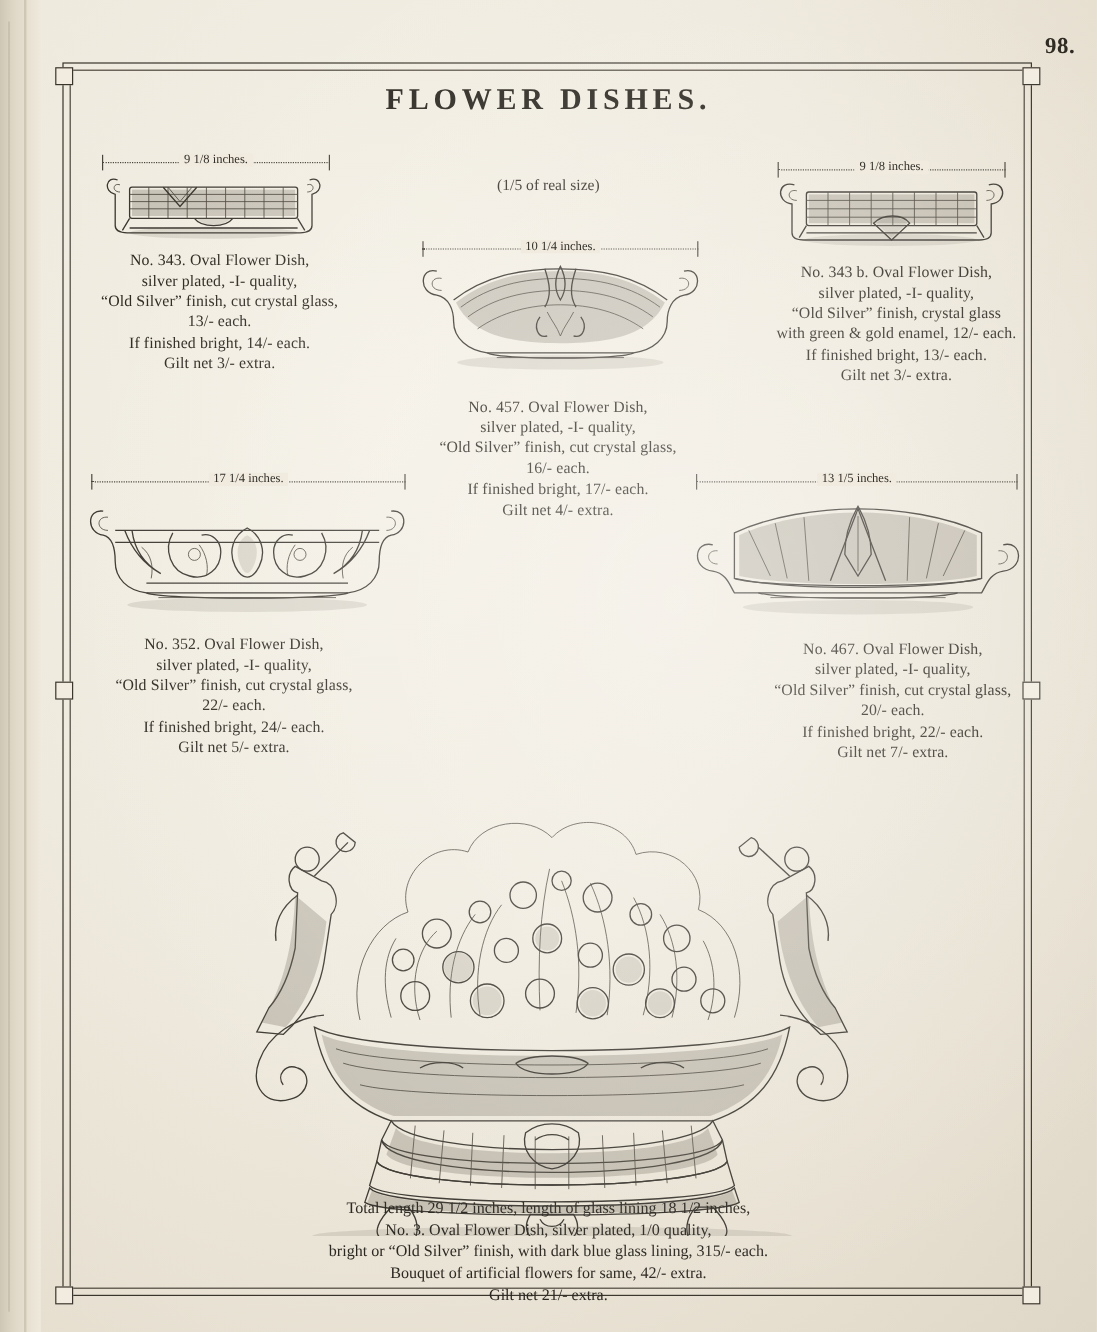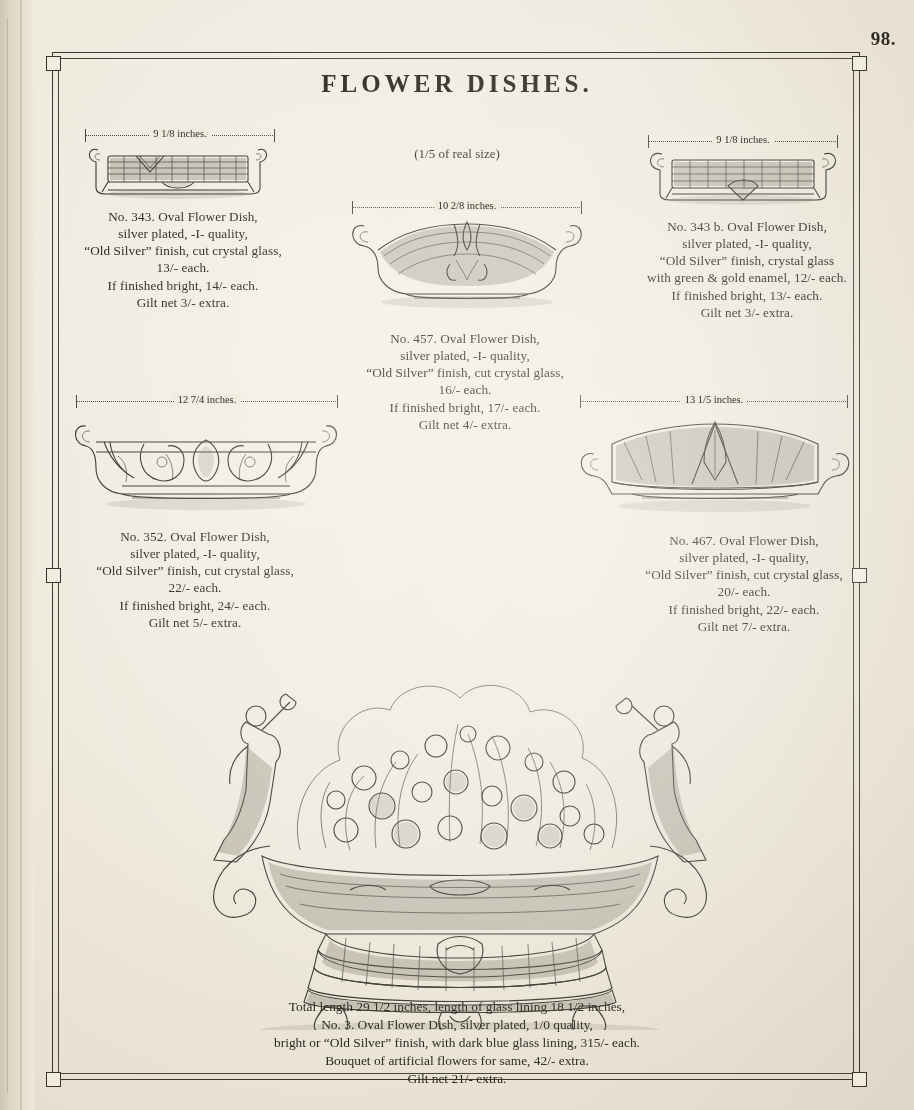--- a/index.html
+++ b/index.html
@@ -237,21 +237,21 @@
     <span class="ln">“Old Silver” finish, crystal glass</span>
     <span class="ln">with green &amp; gold enamel, 12/- each.</span>
     <span class="ln">If finished bright, 13/- each.</span>
     <span class="ln">Gilt net 3/- extra.</span>
   </div>
 
   <div class="measure" style="left:352px; top:200px; width:230px;">
     <div class="rule" style="width:230px;"></div>
     <div class="tick-l" style="left:0;"></div>
     <div class="tick-r" style="left:229px;"></div>
-    <span class="label">10 2/8 inches.</span>
+    <span class="label">10 1/4 inches.</span>
   </div>
   <div class="engraving" style="left:344px; top:202px;">
     <svg width="246" height="110" viewBox="0 0 246 110">
       <ellipse class="shadow-smudge" cx="123" cy="100" rx="86" ry="6"></ellipse>
       <path class="ink" d="M20 24 C6 20 4 42 20 44 C30 46 34 56 34 66 C34 80 46 90 62 92 L184 92 C200 90 212 80 212 66 C212 56 216 46 226 44 C242 42 240 20 226 24"></path>
       <path class="ink-thin" d="M24 30 C14 28 13 40 24 40"></path>
       <path class="ink-thin" d="M222 30 C232 28 233 40 222 40"></path>
       <path class="ink" d="M34 48 C60 28 90 22 123 22 C156 22 186 28 212 48"></path>
       <path class="ink-thin" d="M40 54 C64 36 92 30 123 30 C154 30 182 36 206 54"></path>
       <path class="ink-thin" d="M46 62 C68 46 94 40 123 40 C152 40 178 46 200 62"></path>
@@ -272,21 +272,21 @@
     <span class="ln">“Old Silver” finish, cut crystal glass,</span>
     <span class="ln">16/- each.</span>
     <span class="ln">If finished bright, 17/- each.</span>
     <span class="ln">Gilt net 4/- extra.</span>
   </div>
 
   <div class="measure" style="left:76px; top:394px; width:262px;">
     <div class="rule" style="width:262px;"></div>
     <div class="tick-l" style="left:0;"></div>
     <div class="tick-r" style="left:261px;"></div>
-    <span class="label">12 7/4 inches.</span>
+    <span class="label">17 1/4 inches.</span>
   </div>
   <div class="engraving" style="left:66px; top:400px;">
     <svg width="280" height="112" viewBox="0 0 280 112">
       <ellipse class="shadow-smudge" cx="140" cy="104" rx="100" ry="6"></ellipse>
       <path class="ink" d="M20 26 C6 24 6 44 20 46 C28 48 30 58 30 68 C30 82 40 92 56 94 L224 94 C240 92 250 82 250 68 C250 58 252 48 260 46 C274 44 274 24 260 26"></path>
       <path class="ink-thin" d="M24 31 C14 30 14 42 24 42"></path>
       <path class="ink-thin" d="M256 31 C266 30 266 42 256 42"></path>
       <path class="ink" d="M30 42 H250"></path>
       <path class="ink" d="M30 52 H250"></path>
       <path class="ink" d="M38 42 C44 58 54 70 68 78 C54 70 46 58 44 42"></path>

